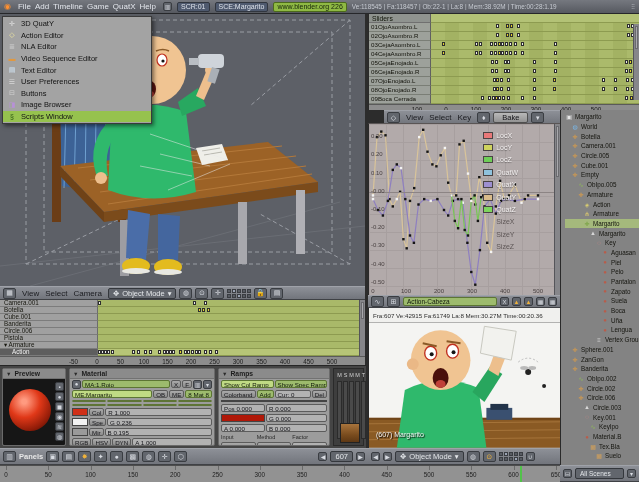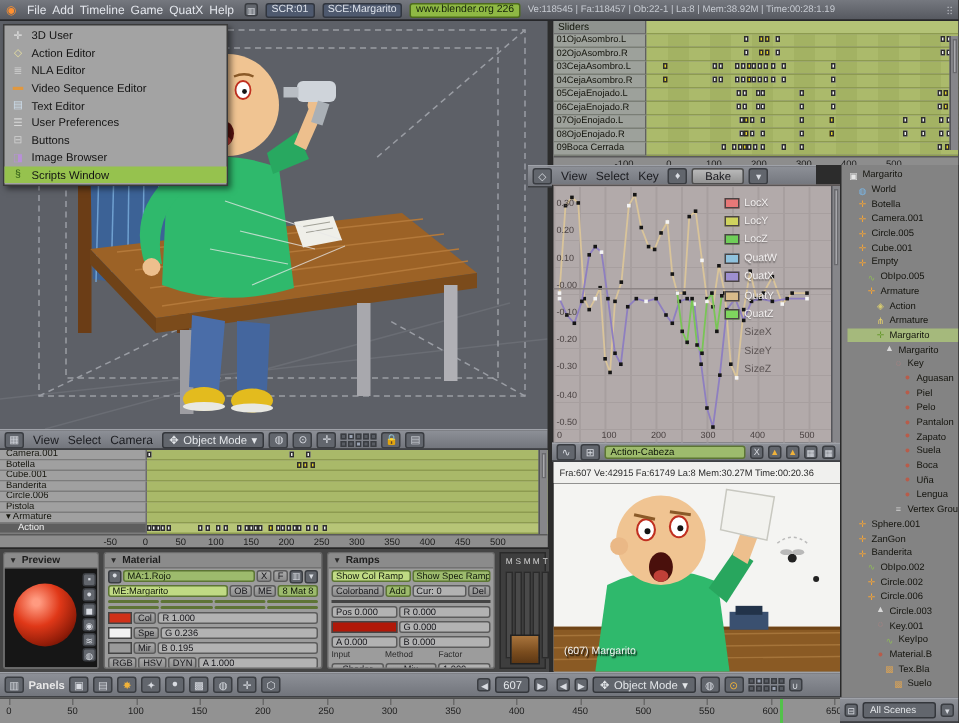--- a/index.html
+++ b/index.html
@@ -47,21 +47,21 @@
   .vscroll i{display:block;margin:2px 1px;height:30%;background:#a8a8ac;border:1px solid #6a6a6e}
   
   #action-top{left:368px;top:14px;width:271px;height:96px;background:#9c9c9c;display:flex;flex-direction:column;border-left:1px solid #2a2a2a;position:absolute;overflow:hidden}
   #at-sliders-row{display:flex;height:10px}
   .at-shead{width:62px;background:#8f938f;font-size:6.8px;padding:1px 0 0 3px;color:#101408;border-right:1px solid #606060;border-bottom:1px solid #707070}
   .at-sstrip{flex:1;background:#b3c276;border-bottom:1px solid #8d9b50}
   .at-row{display:flex;flex:1}
   .at-name{width:62px;background:#9da19b;border-bottom:1px solid #7a7e76;border-right:1px solid #606060;font-size:6.2px;line-height:8px;padding-left:2px;white-space:nowrap;overflow:hidden;color:#13130b}
   .at-keys{flex:1;position:relative;background:repeating-linear-gradient(90deg,#abba6b 0 14px,#a3b263 14px 28px);border-bottom:1px solid #8d9b50;overflow:hidden}
   #at-ruler{height:10px;background:#8d8d8d;border-top:1px solid #5a5a5a;position:relative;font-size:6.3px;color:#1c1c1c}
-  #action-header{left:352px;top:110px;width:192px;height:15px}
+  #action-header{left:384px;top:110px;width:192px;height:15px}
   
   #ipo{left:368px;top:123px;width:192px;height:172px;background:#b2aaaa;overflow:hidden;border-top:1px solid #5a5555;border-left:1px solid #2a2a2a;position:absolute;
        background-image:linear-gradient(#a79f9f 1px,transparent 1px),linear-gradient(90deg,#a79f9f 1px,transparent 1px);background-size:17px 18px}
   .ipo-zero{position:absolute;left:0;right:6px;height:1px;background:#8c8484}
   .ipo-yl{position:absolute;left:2px;font-size:6px;color:#4a4242}
   .ipo-xl{position:absolute;bottom:1px;font-size:6px;color:#4a4242;width:16px;text-align:center}
   #ipo-legend{position:absolute;right:42px;top:5px;display:flex;flex-direction:column}
   .lg-row{display:flex;align-items:center;gap:3px;height:12.4px}
   .lg-chip{width:10px;height:7px;border:1px solid #4a4444}
   .lg-lb{font-size:7px;color:#f4f1f1;text-shadow:0 1px 1px rgba(0,0,0,.4)}
@@ -196,21 +196,21 @@
     <g stroke="#e8e8e8" stroke-width="0.7" opacity="0.75">
       <line x1="150" y1="120" x2="228" y2="146"></line>
       <line x1="160" y1="140" x2="210" y2="152"></line>
       <line x1="140" y1="152" x2="192" y2="162"></line>
       <line x1="168" y1="176" x2="230" y2="150"></line>
     </g>
   </svg>
   <div id="editor-menu">
       <div class="em-item">
         <span class="em-ic" style="color: rgb(224, 224, 224);">✛</span>
-        <span class="em-lb">3D User</span>
+        <span class="em-lb">3D QuatY</span>
       </div>
       <div class="em-item">
         <span class="em-ic" style="color: rgb(232, 224, 160);">◇</span>
         <span class="em-lb">Action Editor</span>
       </div>
       <div class="em-item">
         <span class="em-ic" style="color: rgb(208, 208, 208);">≣</span>
         <span class="em-lb">NLA Editor</span>
       </div>
       <div class="em-item">

